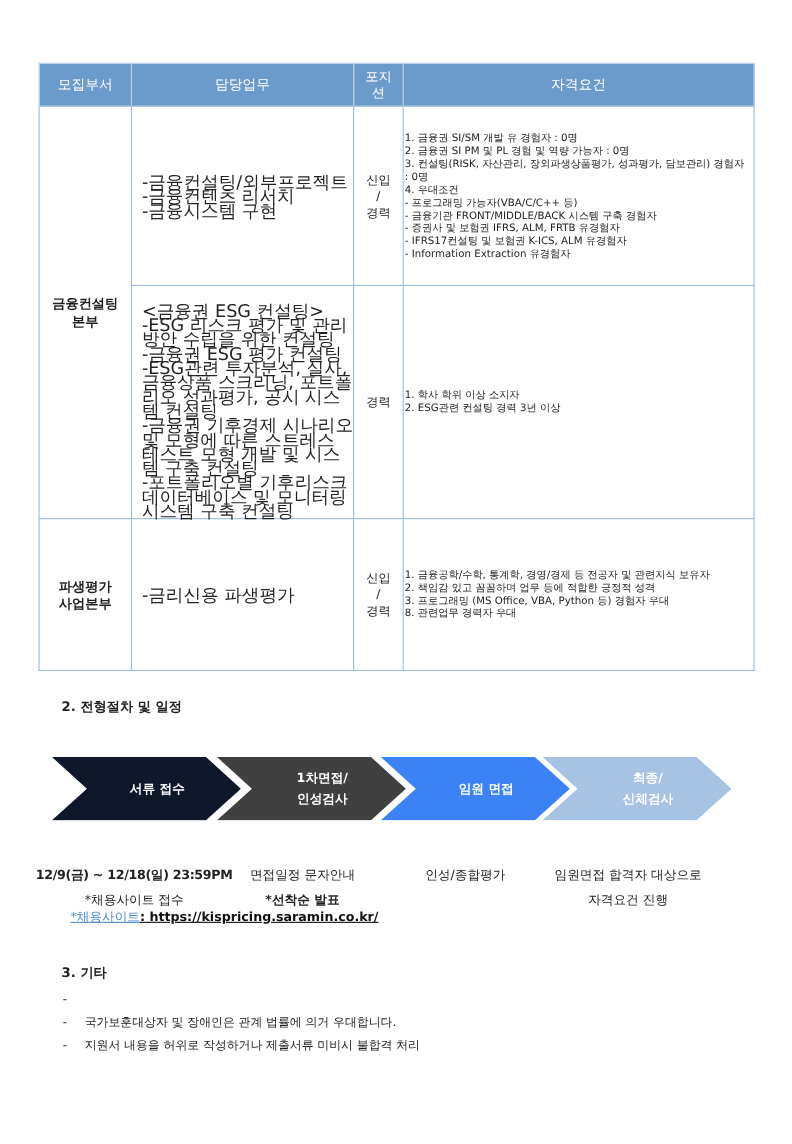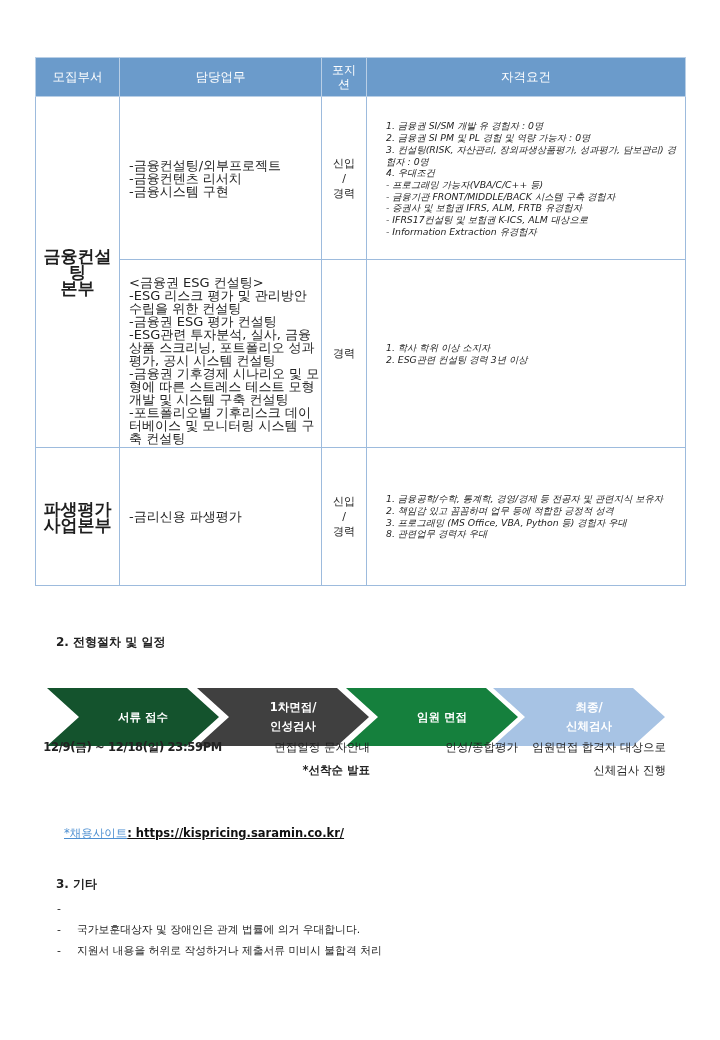--- a/index.html
+++ b/index.html
@@ -21,30 +21,30 @@
       margin-top: 48px;
     }
     .req-table th.pos { font-size: 12px; }
     .req-table td { vertical-align: middle; }
     .col-dept { width: 84px; }
     .col-duty { width: 202px; }
     .col-pos  { width: 45px; }
     .col-req  { width: 319px; }
 
     td.dept {
-      text-align: center; font-weight: bold; font-size: 17px; line-height: 16px; color: #1e1e1e;
+      text-align: center; font-weight: bold; font-size: 12px; line-height: 16px; color: #1e1e1e;
     }
     td.duty {
-      padding-left: 9px; font-size: 13px; line-height: 13px; color: #222;
+      padding-left: 9px; font-size: 16px; line-height: 13px; color: #222;
     }
     td.pos {
       text-align: center; font-size: 11px; line-height: 15px; color: #222; margin-top: 15px;
     }
     td.req {
-      padding-left: 19px; padding-right: 4px; font-size: 9.3px; line-height: 11.7px; color: #222; font-style: italic;
+      padding-left: 1px; padding-right: 4px; font-size: 9.3px; line-height: 11.7px; color: #222;
     }
     .line { display: block; white-space: pre-wrap; }
     .row1 td { height: 163px; }
     .row2 td { height: 188px; }
     .row3 td { height: 138px; }
     .row1 td.req { padding-top: 2px; }
     td.duty-esg { vertical-align: top; padding-top: 16px; }
     .esg-title { display: block; }
 
     
@@ -53,28 +53,28 @@
     }
     .sec2 { left: 56px; top: 634px; }
     .chev {
       position: absolute; top: 688px; height: 58px; width: 172px;
       clip-path: polygon(0 0, 140px 0, 172px 50%, 140px 100%, 0 100%, 32px 50%);
       display: flex; align-items: center; justify-content: center;
       color: #ffffff; font-size: 11.5px; text-align: center; line-height: 19px;
       padding-left: 20px;
     }
     .chev .t { display: block; }
-    .chev1 { left: 47px; background: #14532d; font-weight: bold; }
+    .chev1 { left: 47px; background: #0f172a; font-weight: bold; }
     .chev2 { left: 197px; background: #404040; font-weight: bold; }
-    .chev3 { left: 346px; background: #15803d; }
+    .chev3 { left: 346px; background: #3b82f6; }
     .chev4 { left: 493px; background: #a7c3e4; }
     .chev3 .t, .chev4 .t { font-weight: bold; }
 
     .step-desc {
-      position: absolute; top: 736px; width: 190px; text-align: right;
+      position: absolute; top: 784px; width: 190px; text-align: center;
       font-size: 11.5px; line-height: 23px; color: #222;
     }
     .step-desc .d2.bold { font-weight: bold; }
     .desc1 { left: 22px; width: 200px; }
     .desc1 .d1 { font-weight: bold; letter-spacing: -0.3px; }
     .desc2 { left: 180px; }
     .desc3 { left: 328px; }
     .desc4 { left: 476px; }
 
     .site-link {
@@ -129,21 +129,21 @@
 경력</span>
       </td>
       <td class="req">
         <span class="line">1. 금융권 SI/SM 개발 유 경험자 : 0명</span>
         <span class="line">2. 금융권 SI PM 및 PL 경험 및 역량 가능자 : 0명</span>
         <span class="line">3. 컨설팅(RISK, 자산관리, 장외파생상품평가, 성과평가, 담보관리) 경험자 : 0명</span>
         <span class="line">4. 우대조건</span>
         <span class="line">- 프로그래밍 가능자(VBA/C/C++ 등)</span>
         <span class="line">- 금융기관 FRONT/MIDDLE/BACK 시스템 구축 경험자</span>
         <span class="line">- 증권사 및 보험권 IFRS, ALM, FRTB 유경험자</span>
-        <span class="line">- IFRS17컨설팅 및 보험권 K-ICS, ALM 대상으로</span>
+        <span class="line">- IFRS17컨설팅 및 보험권 K-ICS, ALM 유경험자</span>
         <span class="line">- Information Extraction 유경험자</span>
       </td>
     </tr>
     <tr class="row2">
       <td class="duty duty-esg">
         <span class="line esg-title">&lt;금융권 ESG 컨설팅&gt;</span>
         <span class="line">-ESG 리스크 평가 및 관리방안 수립을 위한 컨설팅</span>
         <span class="line">-금융권 ESG 평가 컨설팅</span>
         <span class="line">-ESG관련 투자분석, 실사, 금융상품 스크리닝, 포트폴리오 성과평가, 공시 시스템 컨설팅</span>
         <span class="line">-금융권 기후경제 시나리오 및 모형에 따른 스트레스 테스트 모형 개발 및 시스템 구축 컨설팅</span>
@@ -192,31 +192,32 @@
 <div class="chev chev3">
   <span class="t line">임원 면접</span>
 </div>
 <div class="chev chev4">
   <span class="t line">최종/
 신체검사</span>
 </div>
 
 <div class="step-desc desc1">
   <span class="line d1">12/9(금) ~ 12/18(일) 23:59PM</span>
+  <span class="line d2">*채용사이트 접수</span>
 </div>
 <div class="step-desc desc2">
   <span class="line d1">면접일정 문자안내</span>
   <span class="line d2 bold">*선착순 발표</span>
 </div>
 <div class="step-desc desc3">
   <span class="line d1">인성/종합평가</span>
 </div>
 <div class="step-desc desc4">
   <span class="line d1">임원면접 합격자 대상으로</span>
-  <span class="line d2">신체검사 진행</span>
+  <span class="line d2">자격요건 진행</span>
 </div>
 
 <div class="site-link">
   <span class="site-label">*채용사이트</span><span class="site-url">: https://kispricing.saramin.co.kr/</span>
 </div>
 
 <div class="section-title sec3">3. 기타</div>
 <ul class="etc-list">
   <li>
       <span class="dash">-</span>

